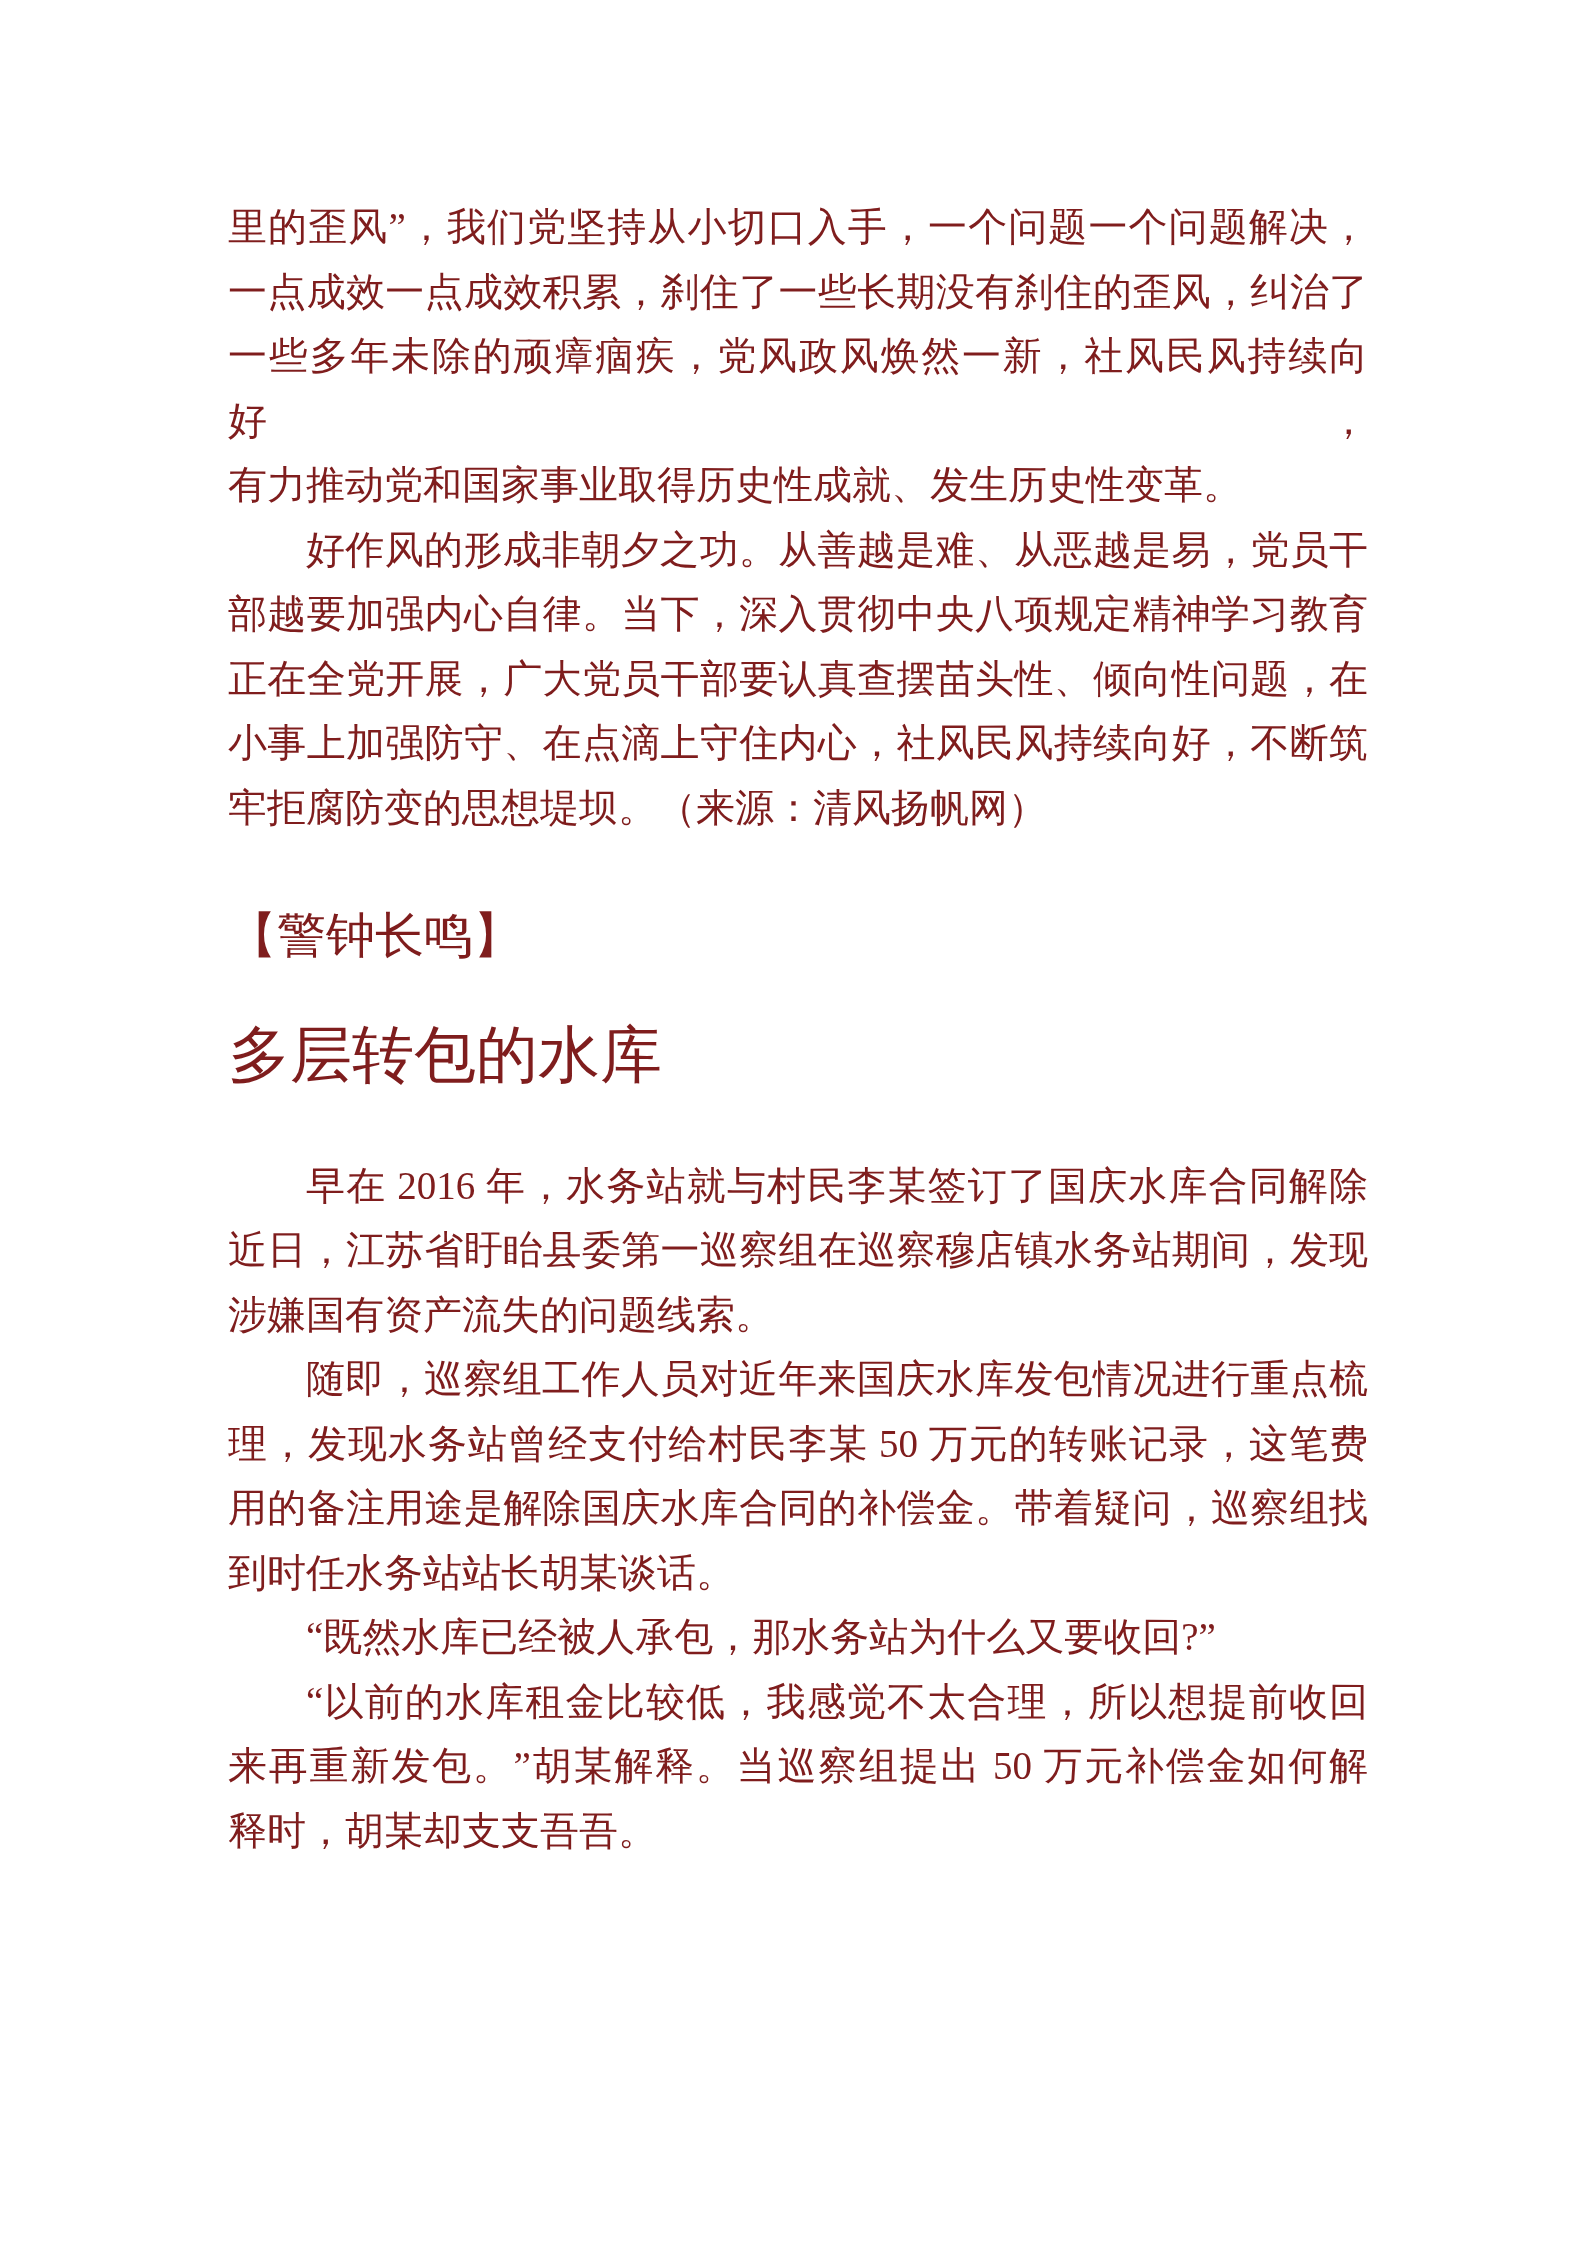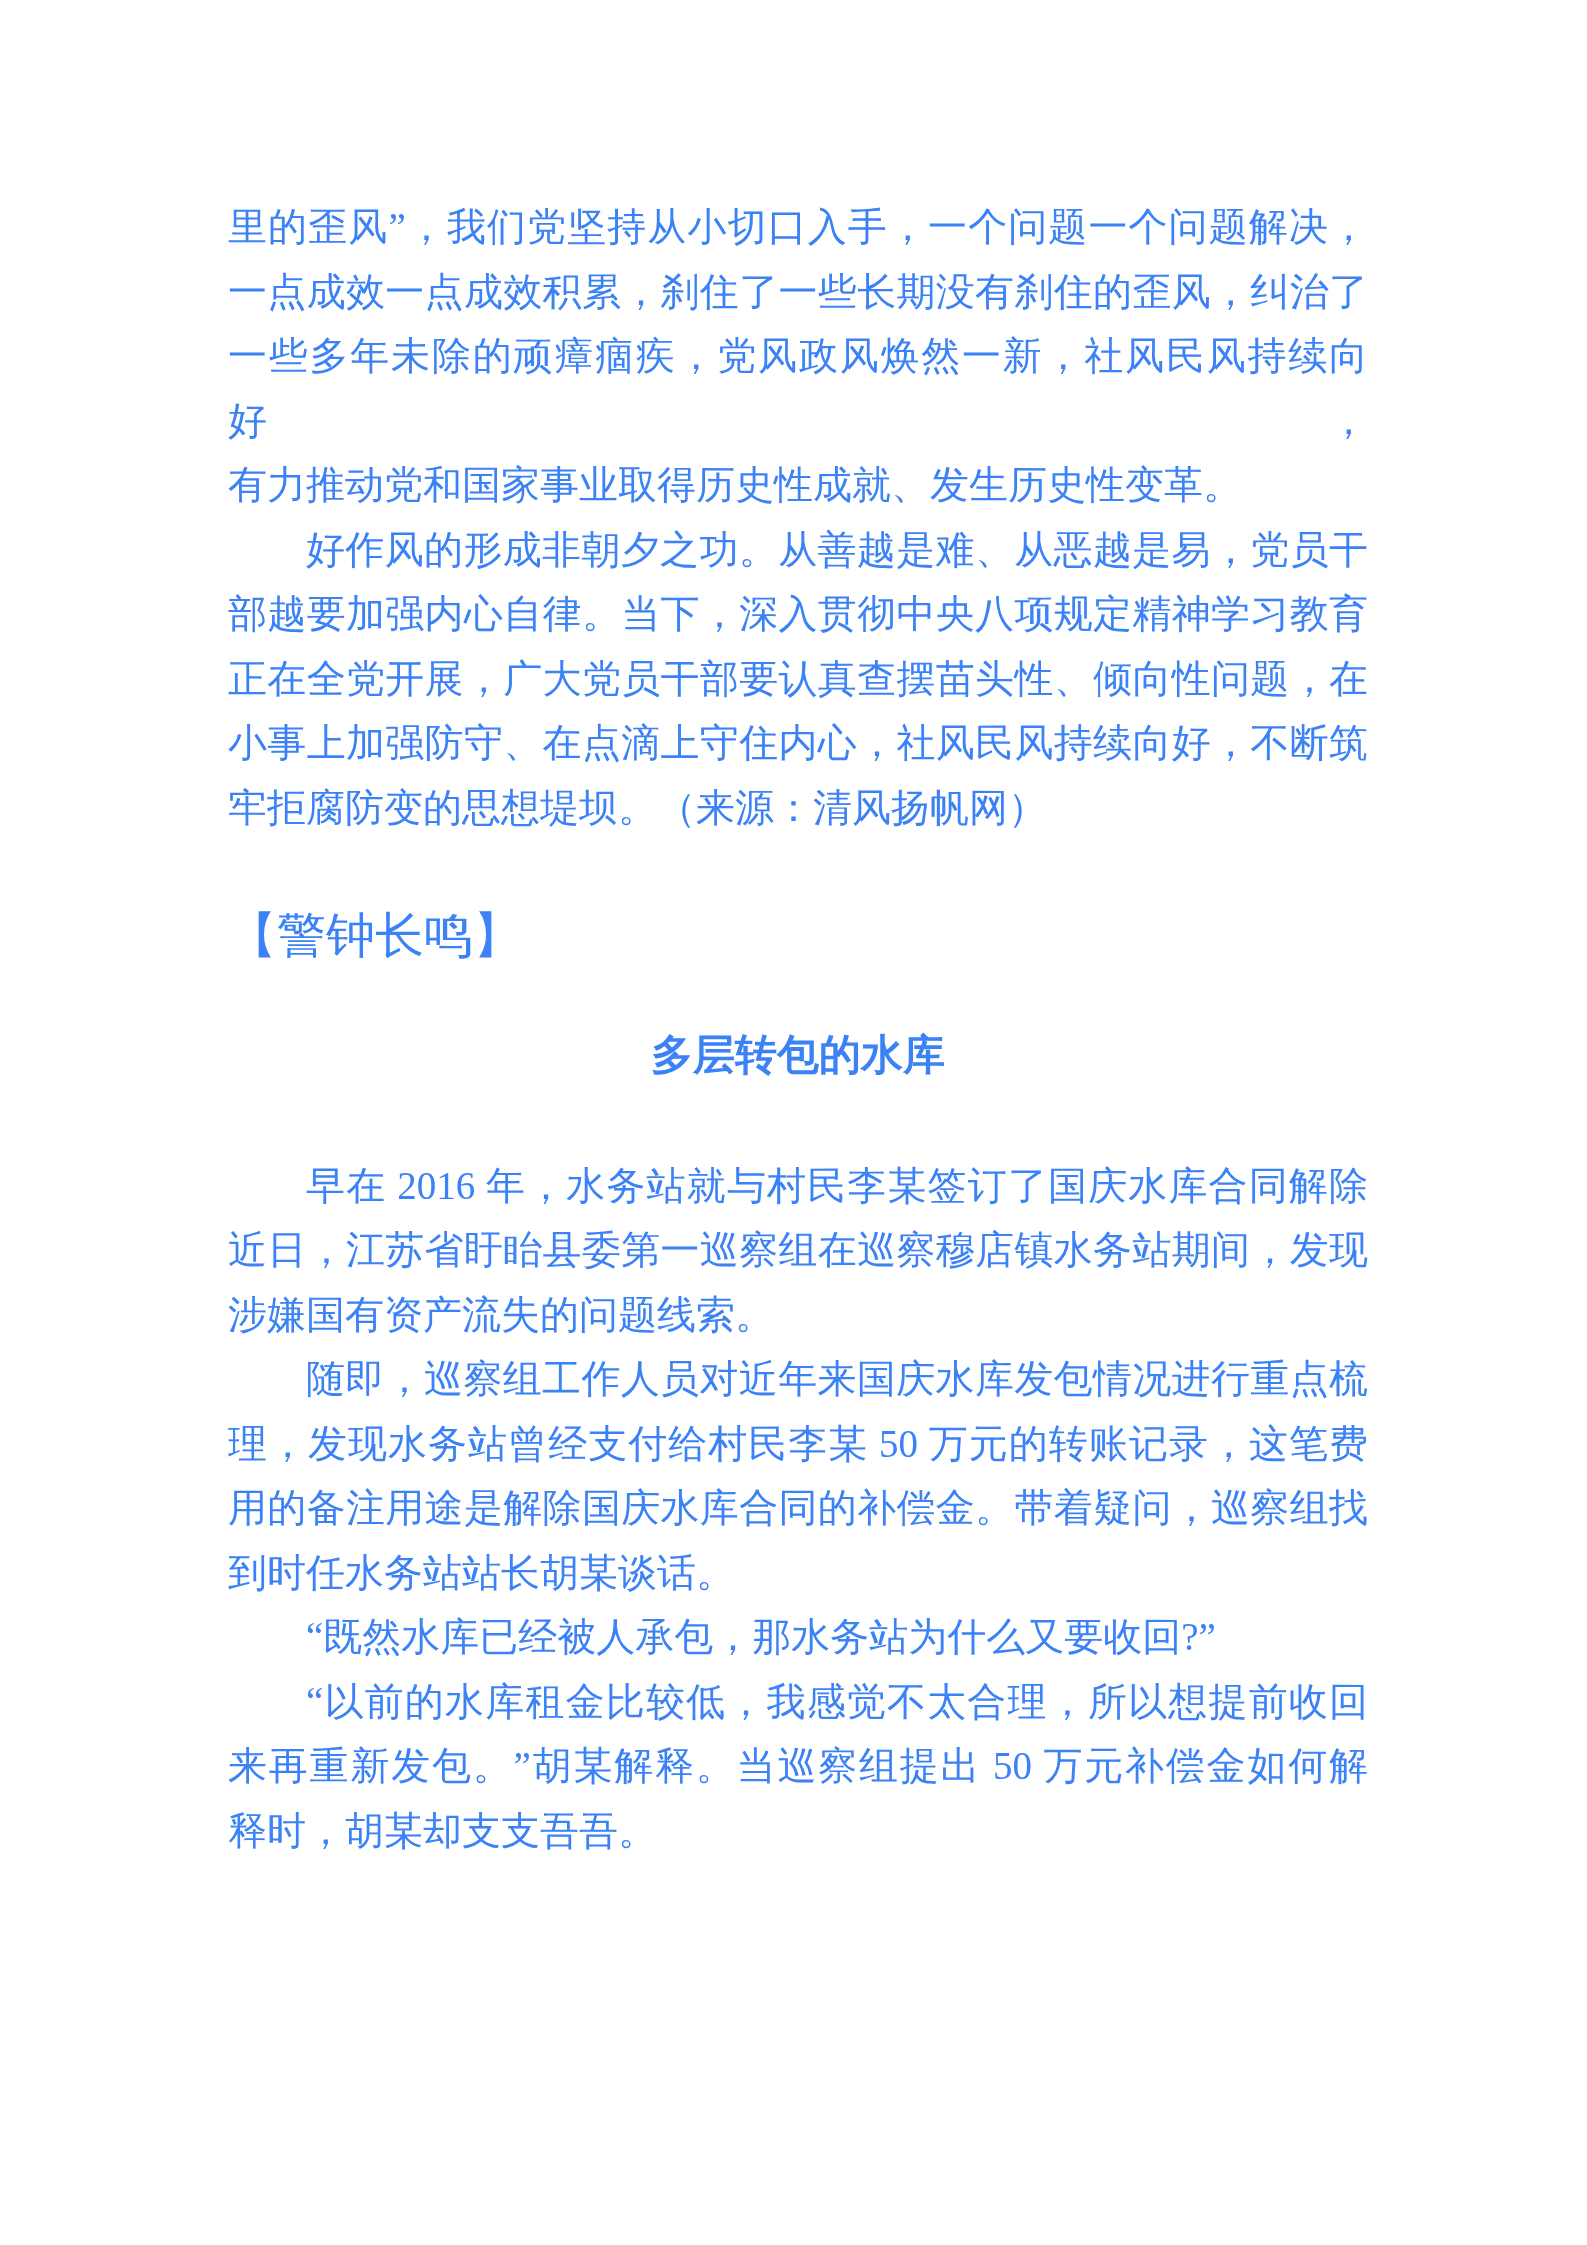--- a/index.html
+++ b/index.html
@@ -6,21 +6,21 @@
     margin: 0;
     padding: 0;
     background: #ffffff;
   }
   .page {
     position: relative;
     width: 1587px;
     height: 2056px;
     background: #ffffff;
     font-family: "Liberation Serif", "DejaVu Serif", serif;
-    color: #3b82f6;
+    color: #7f1d1d;
     overflow: hidden;
   }
   .content {
     position: absolute;
     left: 228px;
     top: 195px;
     width: 1140px;
     font-size: 39px;
     line-height: 64.5px;
   }
@@ -35,24 +35,23 @@
   .indent {
     text-indent: 78px;
   }
   .section-header {
     margin-top: 64px;
     font-size: 49px;
     line-height: 64.5px;
   }
   .article-title {
     margin-top: 51px;
-    font-size: 42px;
+    font-size: 62px;
     line-height: 70px;
-    font-weight: bold;
-    text-align: center;
+    font-weight: normal;
   }
   .gap-before {
     margin-top: 64px;
   }
   .footer {
     position: absolute;
     top: 2078px;
     left: 0;
     width: 1587px;
     text-align: center;

